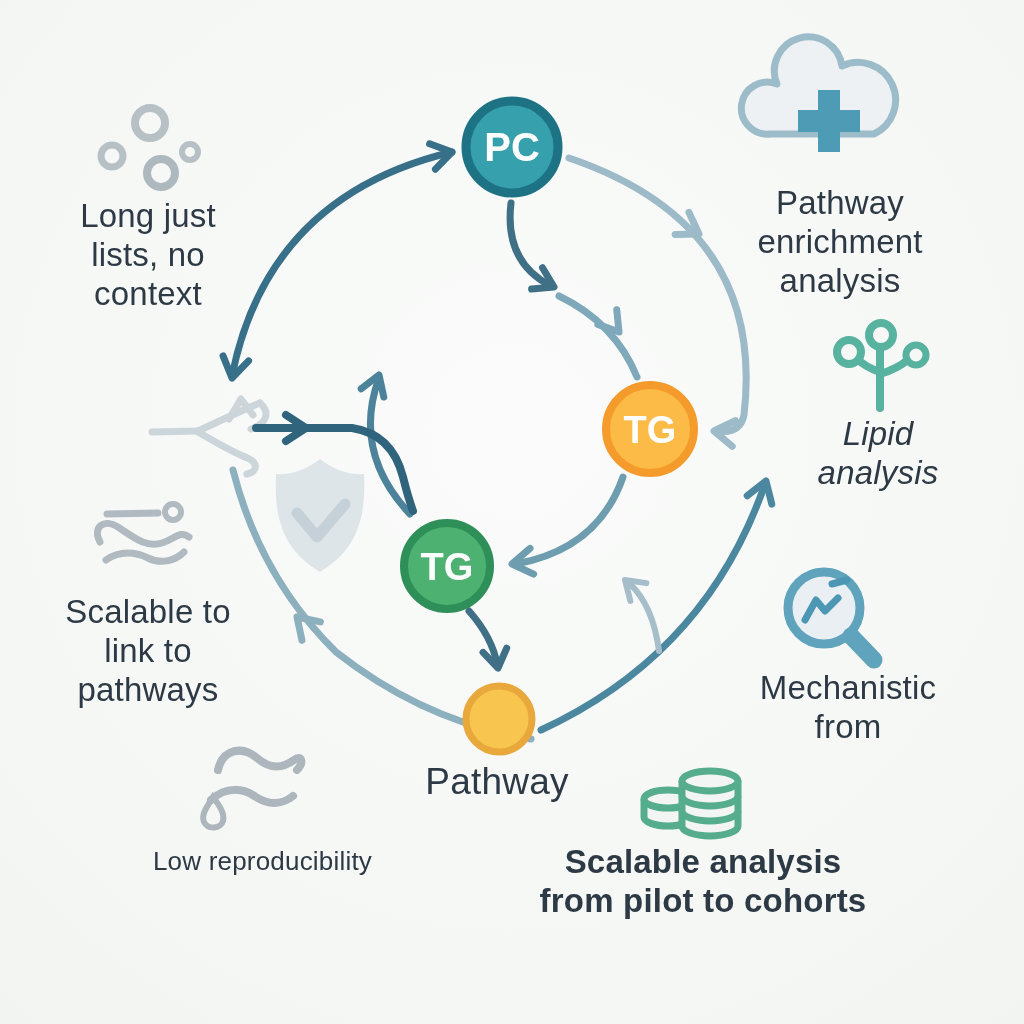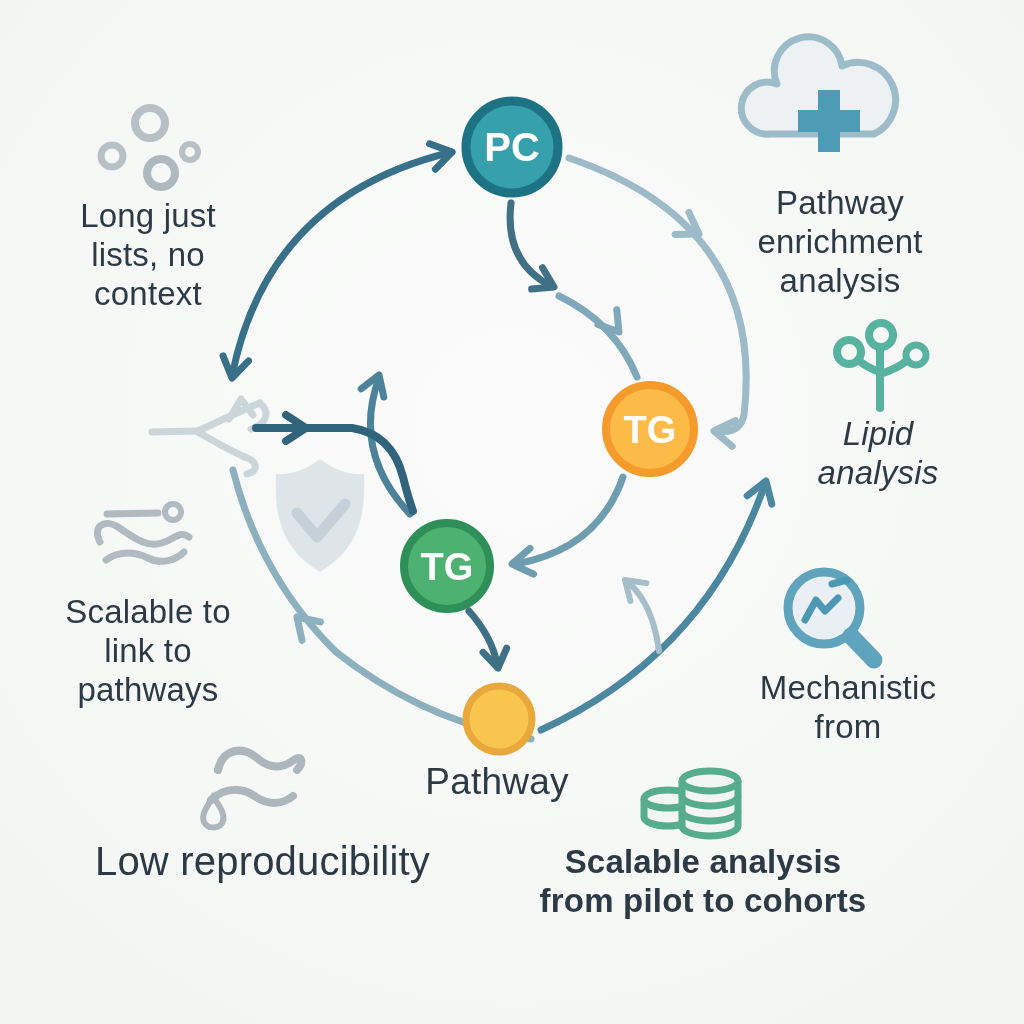--- a/index.html
+++ b/index.html
@@ -13,21 +13,21 @@
   .caption{
     position:absolute;text-align:center;color:#2d3a45;
     font-size:33px;line-height:39px;letter-spacing:0.2px;
   }
   .caption span{display:block;}
   .cap-long{left:28px;top:196px;width:240px;}
   .cap-pathway{left:718px;top:164px;width:244px;margin-top:19px;}
   .cap-network{left:758px;top:414px;width:240px;font-style:italic;}
   .cap-mech{left:712px;top:668px;width:272px;}
   .cap-difficult{left:28px;top:592px;width:240px;}
-  .cap-lowrepro{left:90px;top:842px;width:345px;font-size:40px;}
+  .cap-lowrepro{left:90px;top:842px;width:345px;font-size:26px;}
   .cap-scalable{left:520px;top:842px;width:366px;font-weight:bold;}
   .cap-ceramide{left:397px;top:762px;width:200px;font-size:37px;}
   svg text{font-family:"Liberation Sans", sans-serif;font-weight:bold;fill:#ffffff;}
 </style>
 </head>
 <body>
 
 <div class="stage">
 
   <svg class="layer" viewBox="0 0 1024 1024">

